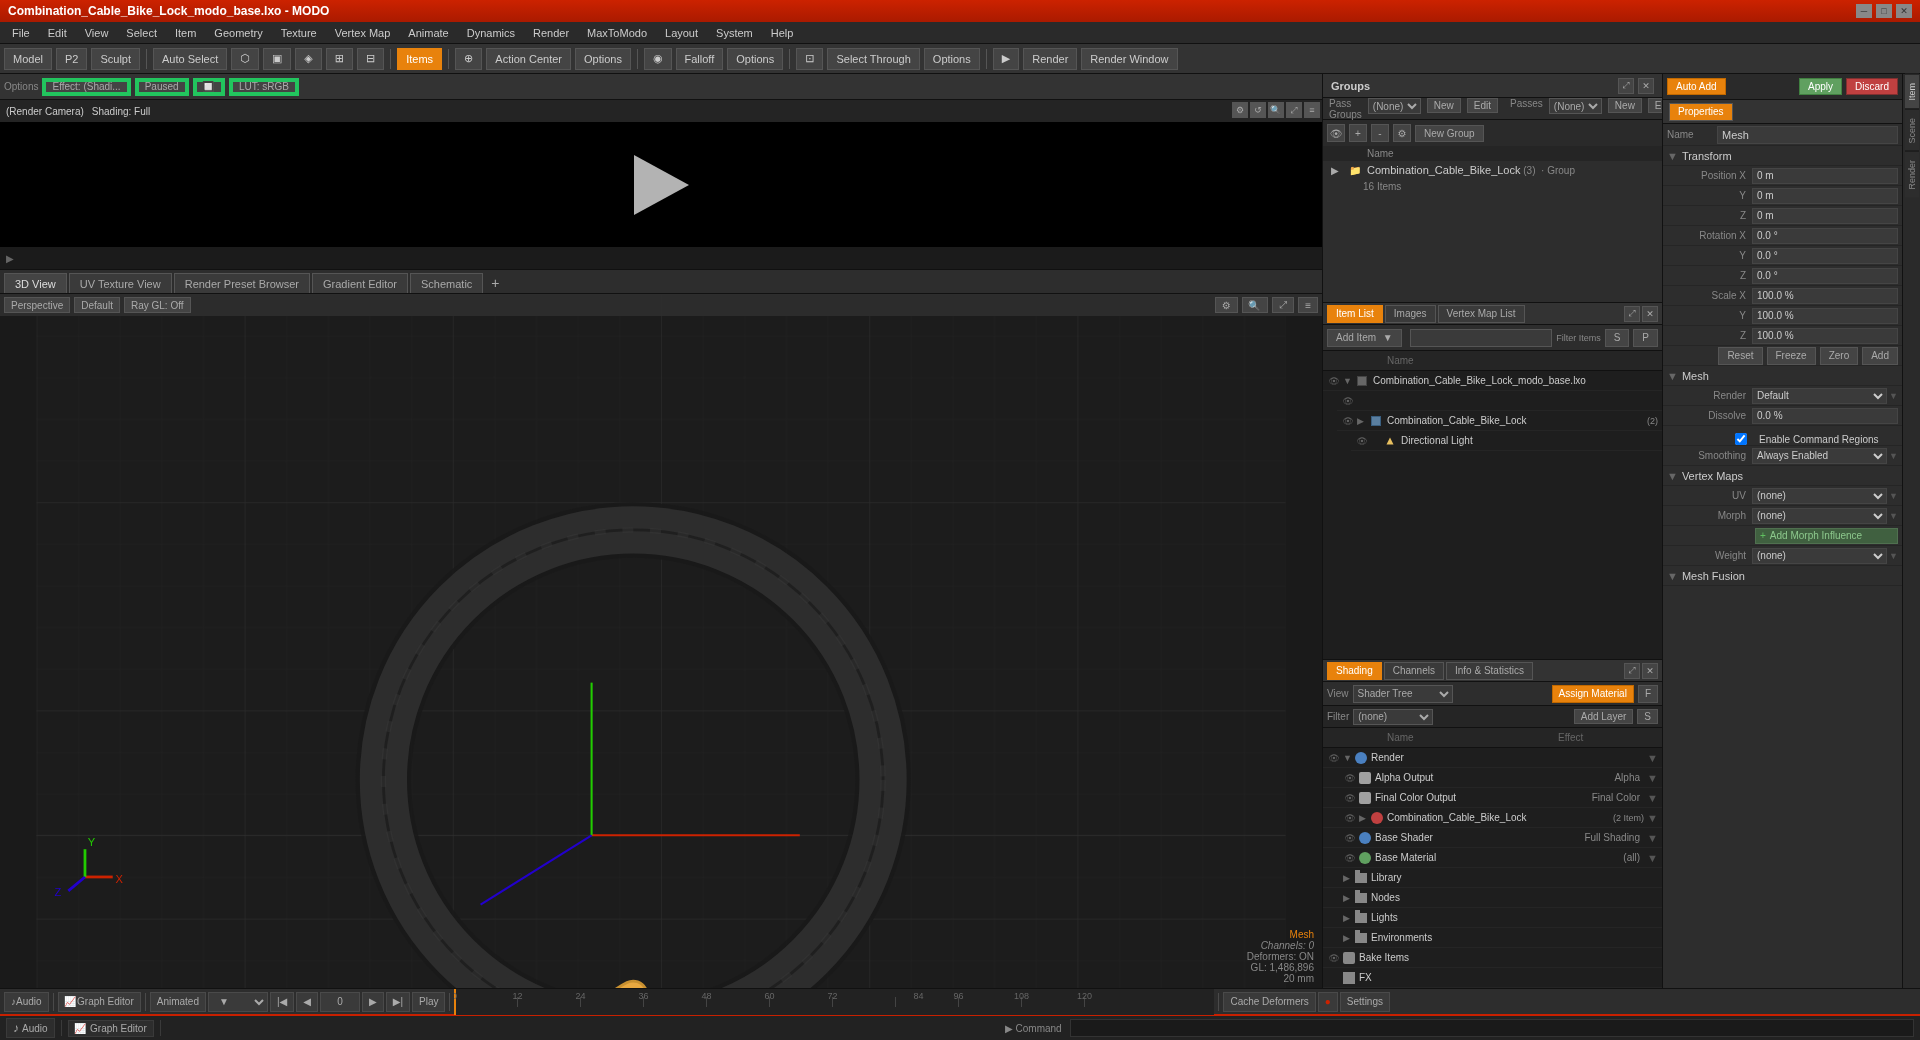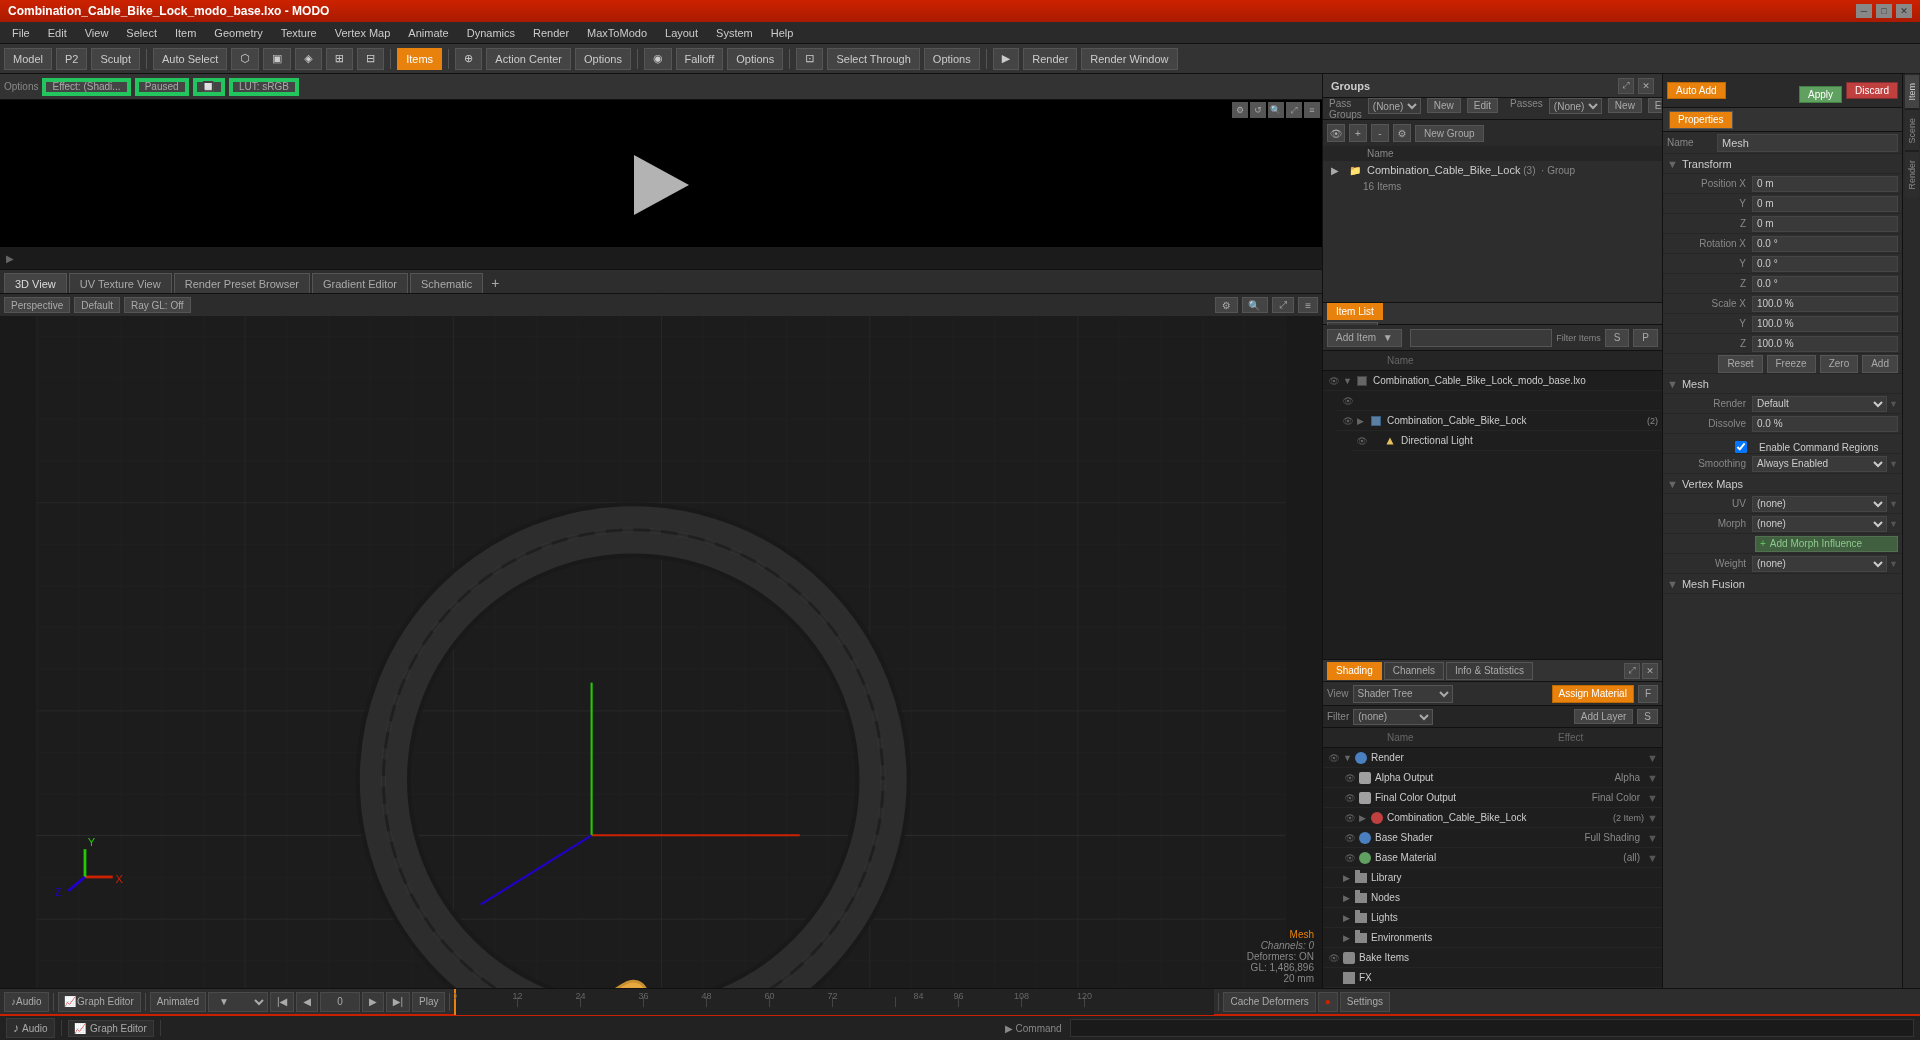--- a/index.html
+++ b/index.html
@@ -410,25 +410,24 @@
     #item-list-panel {
       height: 420px;
       border-bottom: 1px solid #111;
       display: flex;
       flex-direction: column;
     }
     #item-list-tabs {
       height: 22px;
       background: #333;
       display: flex;
-      align-items: flex-start;
+      align-items: center;
       padding: 0 4px;
       gap: 2px;
       border-bottom: 1px solid #111;
-      flex-direction: column;
     }
     .il-tab {
       padding: 2px 8px;
       background: #3a3a3a;
       border: 1px solid #555;
       color: #aaa;
       cursor: pointer;
       font-size: 10px;
       height: 18px;
       display: flex;
@@ -779,21 +778,21 @@
     }
     .fr-auto-btn {
       padding: 2px 8px;
       background: #3a3a3a;
       border: 1px solid #555;
       color: #aaa;
       font-size: 10px;
       cursor: pointer;
     }
     .fr-auto-btn.orange { background: #e8820c; border-color: #c06800; color: white; }
-    .fr-apply-btn { background: #60a060; border-color: #408040; color: white; margin-top: 8px; }
+    .fr-apply-btn { background: #60a060; border-color: #408040; color: white; }
     .fr-discard-btn { background: #c04040; border-color: #803030; color: white; }
 
     .fr-section-hdr {
       height: 20px;
       background: #2d2d2d;
       display: flex;
       align-items: center;
       padding: 0 4px;
       font-size: 11px;
       color: #ccc;
@@ -1029,20 +1028,24 @@
       <button class="vp-btn">
         <span>Paused</span>
       </button>
       <button class="vp-btn">🔲</button>
       <button class="vp-btn">
         <span>LUT: sRGB</span>
       </button>
     </div>
 
     <div id="render-preview">
+      <div id="render-top-bar">
+        <span>(Render Camera)</span>
+        <span>Shading: Full</span>
+      </div>
       <div id="render-corner-controls">
         <button class="rc-btn">⚙</button>
         <button class="rc-btn">↺</button>
         <button class="rc-btn">🔍</button>
         <button class="rc-btn">⤢</button>
         <button class="rc-btn">≡</button>
       </div>
 
       <div style="width:0;height:0;border-top:30px solid transparent;border-bottom:30px solid transparent;border-left:55px solid rgba(255,255,255,0.7);"></div>
       <div id="render-bottom-bar">

